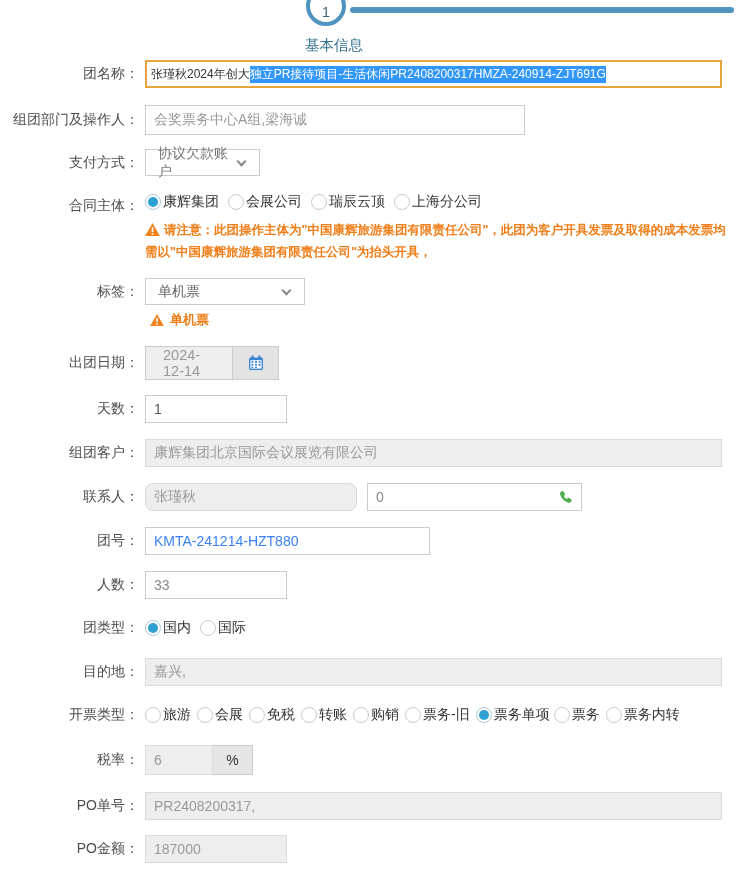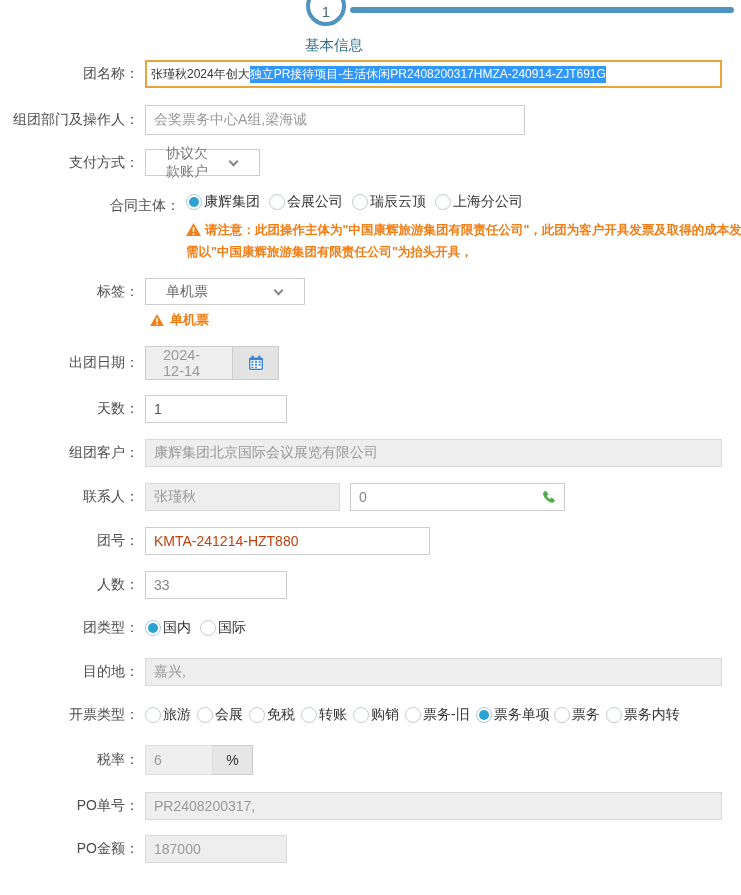--- a/index.html
+++ b/index.html
@@ -31,21 +31,21 @@
   
   .input{border:1px solid #ccc;background:#fff;color:#555;height:28px;padding:0 8px;
     display:flex;align-items:center;white-space:nowrap;overflow:hidden;}
   .input.dis{background:#eee;color:#999;border-color:#d9d9d9;}
   .name-input{
     width:577px;height:28px;border:2px solid var(--name_border);background:#fff;color:#333;
     display:flex;align-items:center;padding:0 4px;white-space:nowrap;overflow:hidden;font-size:12px;
   }
   .name-input .sel{background:var(--selection_blue);color:#fff;}
   .select{
-    border:1px solid #ccc;background:#fff;color:#777;height:27px;padding:0 20px;
+    border:1px solid #ccc;background:#fff;color:#777;height:27px;padding:0 12px;
     display:flex;align-items:center;justify-content:space-between;
   }
   .chev{width:7px;height:7px;border-right:2px solid #888;border-bottom:2px solid #888;
     transform:rotate(45deg);margin:-3px 2px 0 10px;flex-shrink:0;}
   
   .opt{display:inline-flex;align-items:center;margin-right:9px;color:#333;cursor:pointer;}
   .radio{width:16px;height:16px;border-radius:50%;border:1px solid #c3ced3;background:#fff;
     display:inline-flex;align-items:center;justify-content:center;margin-right:2px;flex-shrink:0;}
   .radio.checked{border-color:#a9cbe0;}
   .radio.checked::after{content:"";width:10px;height:10px;border-radius:50%;background:var(--radio_blue);}
@@ -62,27 +62,27 @@
   .date-group .dbtn{width:45px;background:#e3e3e3;display:flex;align-items:center;justify-content:center;cursor:pointer;}
   
   .tax-group{display:flex;height:30px;}
   .tax-group .tval{width:68px;background:#eee;color:#999;border:1px solid #ddd;
     display:flex;align-items:center;padding:0 8px;}
   .tax-group .taddon{width:40px;background:#e6e6e6;border:1px solid #ccc;border-left:none;
     color:#333;display:flex;align-items:center;justify-content:center;}
   
   .phone-input{width:215px;justify-content:space-between;margin-left:10px;}
   
-  .r1{margin-top:5px;}  .r2{margin-top:17px;} .r3{margin-top:14px;} .r4{margin-top:17px;margin-left:41px;}
+  .r1{margin-top:5px;}  .r2{margin-top:17px;} .r3{margin-top:14px;} .r4{margin-top:17px;}
   .r5{margin-top:15px;} .r6{margin-top:17px;} .r7{margin-top:15px;} .r8{margin-top:16px;}
   .r9{margin-top:16px;} .r10{margin-top:16px;} .r11{margin-top:16px;} .r12{margin-top:20px;}
   .r13{margin-top:21px;} .r14{margin-top:20px;} .r15{margin-top:21px;} .r16{margin-top:17px;}
   .r17{margin-top:15px;}
-  .w-dept{width:380px;} .w-days{width:142px;} .w-full{width:577px;} .w-contact{width:195px;}
-  .w-groupno{width:285px;color:#c2410c;} .w-pay{width:115px;} .w-tag{width:160px;}
+  .w-dept{width:380px;} .w-days{width:142px;} .w-full{width:577px;} .w-contact{width:212px;border-radius:8px;}
+  .w-groupno{width:285px;color:#3b82f6;} .w-pay{width:115px;} .w-tag{width:160px;}
 </style>
 </head>
 <body>
 
 <div class="stepper">
   <div class="step-circle">
       <span>1</span>
     </div>
   <div class="step-line"></div>
 </div>

